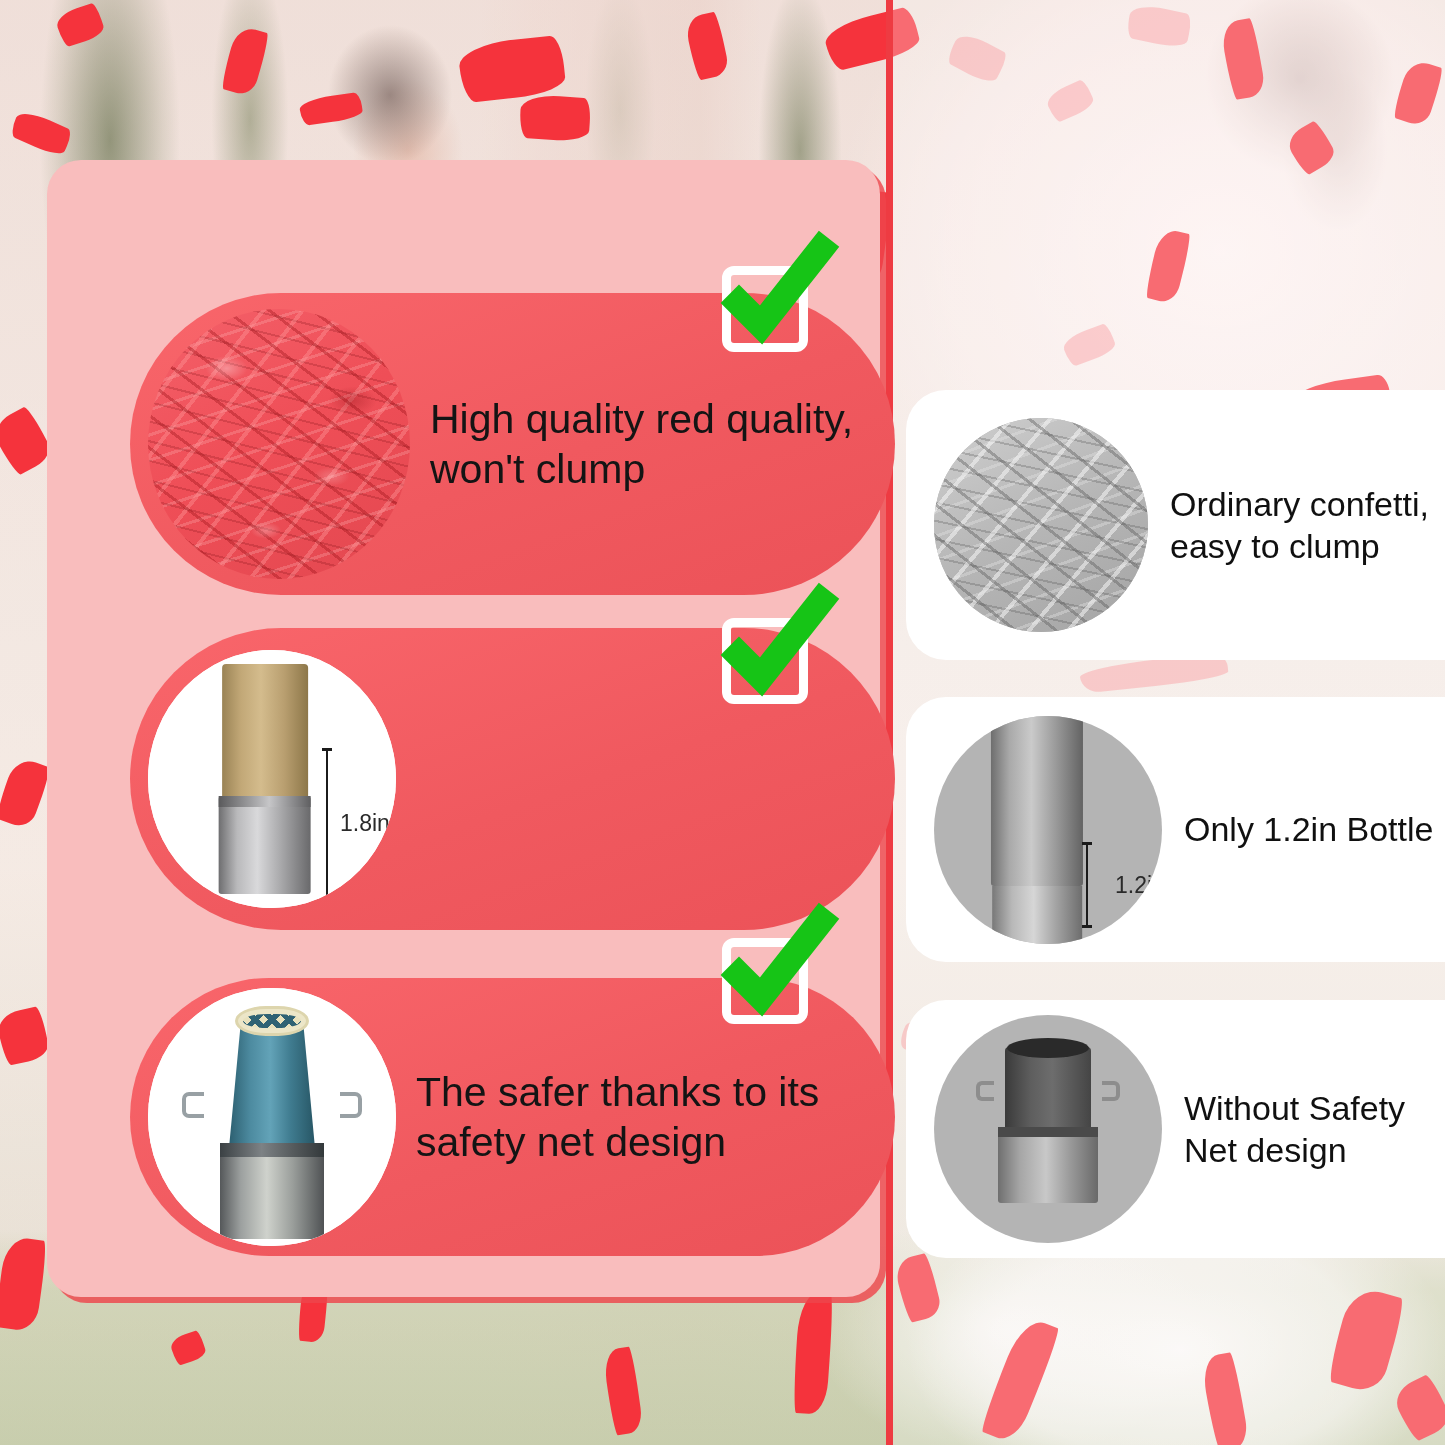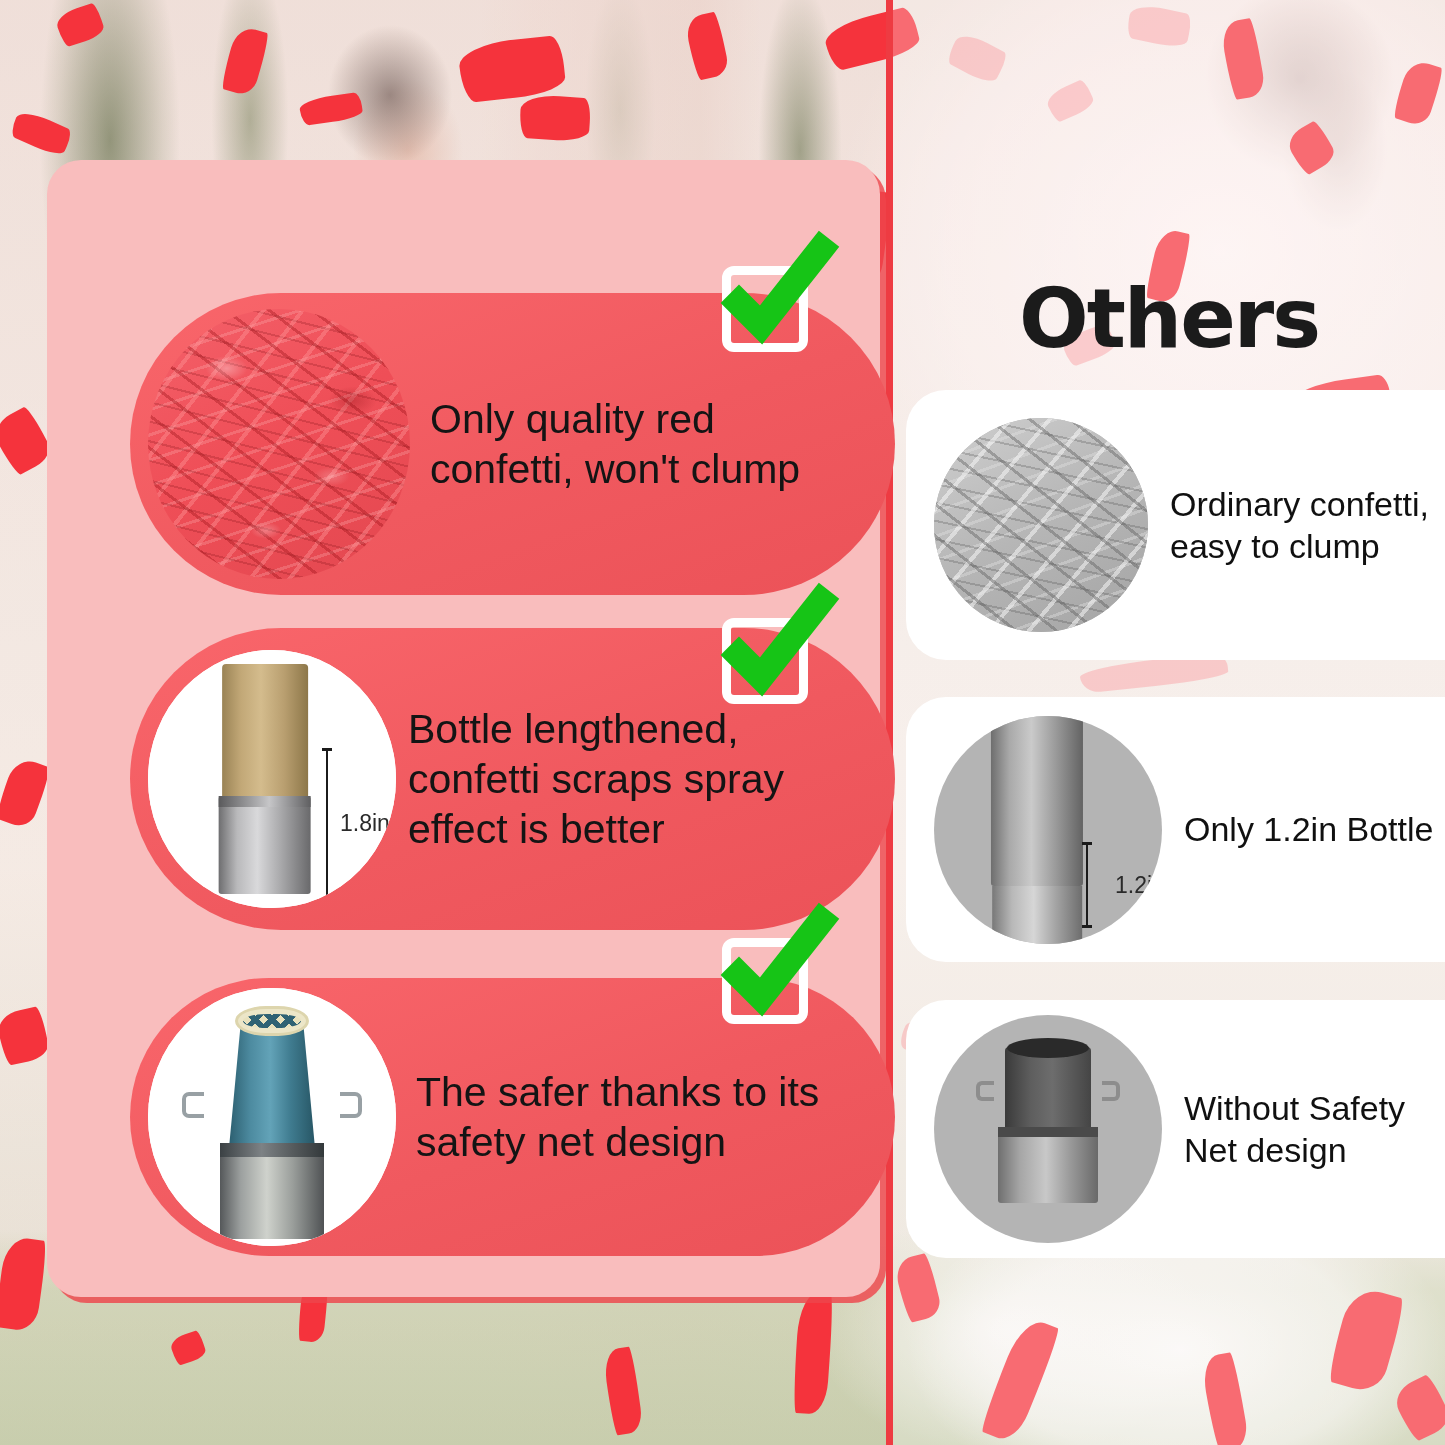--- a/index.html
+++ b/index.html
@@ -447,21 +447,20 @@
   <div class="confetti curve" style="left:796px; top:1292px;width:34px; height:122px;transform:rotate(4deg);"></div>
   <div class="confetti curve" style="left:900px; top:1256px;width:36px; height:64px; transform:rotate(-14deg);"></div>
   <div class="confetti curve" style="left:1000px;top:1318px;width:40px; height:124px;transform:rotate(22deg);"></div>
   <div class="confetti curve" style="left:1208px;top:1354px;width:34px; height:96px; transform:rotate(-10deg);"></div>
   <div class="confetti curve" style="left:1338px;top:1290px;width:56px; height:100px;transform:rotate(16deg);"></div>
   <div class="confetti curve" style="left:1400px;top:1380px;width:44px; height:56px; transform:rotate(-26deg);"></div>
 
   <div class="others-divider"></div>
   <div class="others-wash"></div>
 
-  <div class="others-title">Others</div>
 
   <div class="other-card c1">
     <div class="other-thumb">
       <div class="gray-confetti"></div>
     </div>
     <div class="other-text">Ordinary confetti, easy to clump</div>
   </div>
 
   <div class="other-card c2">
     <div class="other-thumb">
@@ -486,33 +485,32 @@
   <div class="artifact-a"></div>
   <div class="artifact-b"></div>
 
   <div class="us-panel">
 
 
     <div class="us-row r1">
       <div class="us-thumb">
         <div class="confetti-thumb"></div>
       </div>
-      <div class="us-text">Only quality red confetti, won't clump</div>
+      <div class="us-text">High quality red quality, won't clump</div>
     </div>
 
     <div class="us-row r2">
       <div class="us-thumb">
         <div class="bottle-thumb">
           <div class="tube-kraft"></div>
           <div class="tube-metal"></div>
           <div class="dim-line" style="left:178px; top:98px; height:152px;"></div>
           <div class="dim-label" style="left:192px; top:160px;">1.8in</div>
         </div>
       </div>
-      <div class="us-text">Bottle lengthened, confetti scraps spray effect is better</div>
     </div>
 
     <div class="us-row r3">
       <div class="us-thumb">
         <div class="bottle-thumb">
           <div class="cannon-body"></div>
           <div class="cannon-net"></div>
           <div class="cannon-ear l"></div>
           <div class="cannon-ear r"></div>
           <div class="cannon-base"></div>

